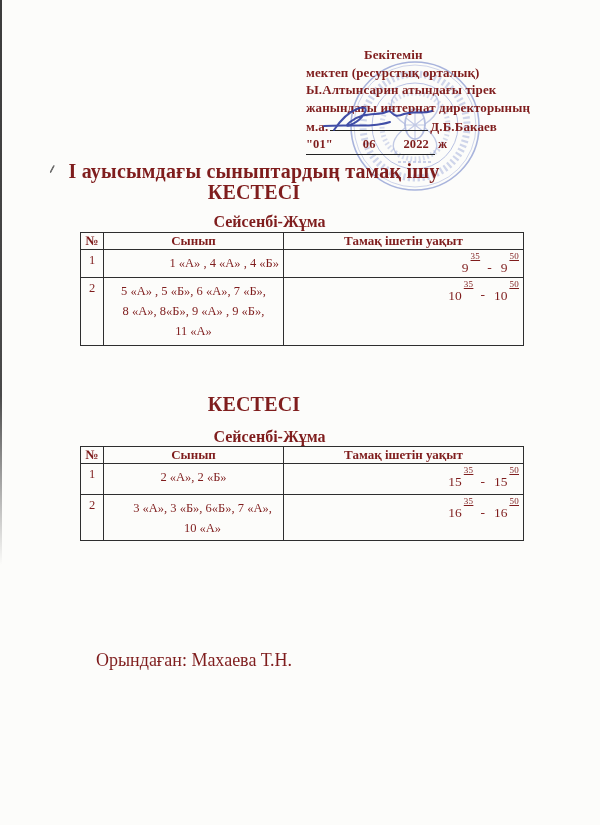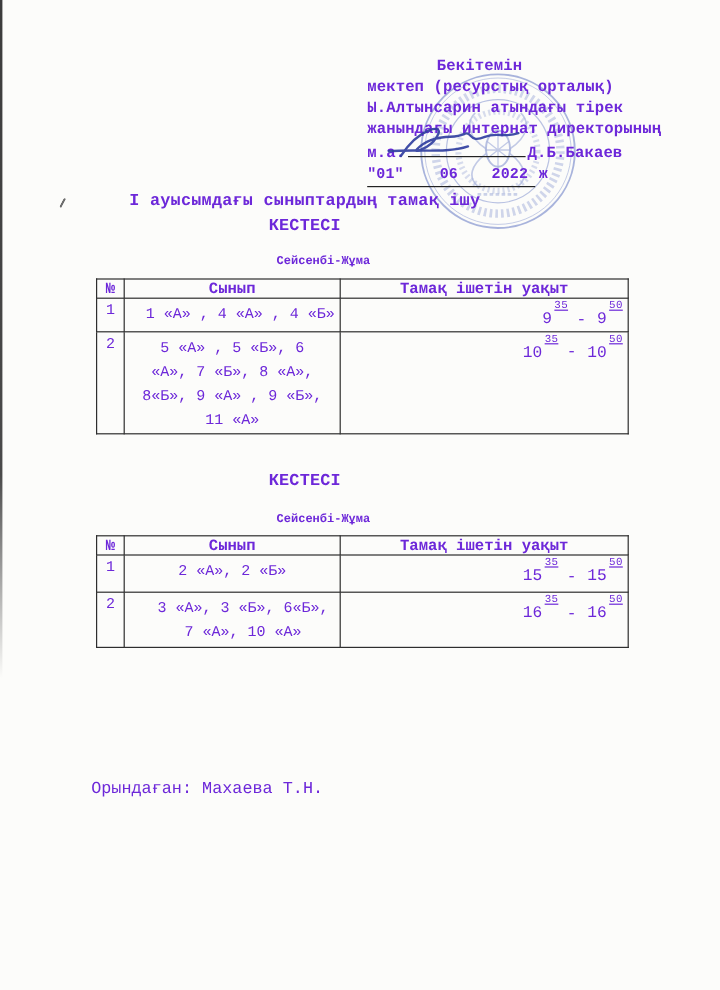--- a/index.html
+++ b/index.html
@@ -1,22 +1,22 @@
 <!DOCTYPE html>
 <html><head>
 <meta charset="utf-8">
 <style>
   html, body { margin: 0; padding: 0; background: #e8e8e6; }
   .page {
     position: relative;
     width: 600px; height: 825px;
     background: #fcfcfa;
     overflow: hidden;
-    font-family: Liberation Mono, monospace;
-    color: #6d28d9;
+    font-family: Liberation Serif, serif;
+    color: #7f1d1d;
   }
   
   .scan-edge {
     position: absolute; left: 0; top: 0; width: 2px; height: 565px;
     background: linear-gradient(to bottom, #3c3c3c 0%, #4a4a4a 70%, rgba(74,74,74,0) 100%);
   }
   .pen-mark {
     position: absolute; left: 51px; top: 165px; width: 2px; height: 9px;
     border-left: 2px solid #4a4a4a; transform: rotate(28deg); border-radius: 2px;
     opacity: .8;
@@ -38,25 +38,25 @@
   .signature-svg { position: absolute; left: 14px; top: 54px; z-index: 3; }
   .date-line { font-size: 12.5px; }
   .date-seg { display: inline-block; border-bottom: 1px solid #222; padding-bottom: 1px; }
   .date-day { margin-right: 0; }
   .date-month { margin: 0 28px 0 30px; }
   .date-year { margin-right: 6px; }
   .date-suffix { margin-left: 3px; }
   
   .title-line {
     position: absolute; left: 0; width: 508px; text-align: center;
-    font-weight: bold; font-size: 14px; letter-spacing: .2px; z-index: 2;
+    font-weight: bold; font-size: 20px; letter-spacing: .2px; z-index: 2;
   }
   .days-line {
     position: absolute; left: 0; width: 539px; text-align: center;
-    font-weight: bold; font-size: 10px; z-index: 2;
+    font-weight: bold; font-size: 16px; z-index: 2;
   }
   
   .sched-table {
     position: absolute; left: 80px; width: 443px;
     border-collapse: collapse; table-layout: fixed; z-index: 2;
     font-size: 12.5px;
   }
   .sched-table th, .sched-table td {
     border: 1.2px solid #2e2e2e; padding: 1px 4px; overflow: hidden;
   }
@@ -68,21 +68,21 @@
   td.cell-class { text-align: center; vertical-align: top; padding-top: 3px; line-height: 20px; }
   td.cell-class.left { text-align: right; padding-left: 8px; margin-top: 32px; }
   td.cell-time { text-align: right; vertical-align: top; padding-top: 2px; }
   .time-wrap { display: inline-block; margin-top: 6px; font-size: 13.5px; }
   .t-min {
     font-size: 9px; text-decoration: underline; position: relative; top: -7px;
     margin-left: 2px; letter-spacing: .3px;
   }
   .t-sep { margin: 0 9px 0 7px; }
   
-  .footer-note { position: absolute; left: 76px; top: 650px; font-size: 14px; z-index: 2; }
+  .footer-note { position: absolute; left: 96px; top: 650px; font-size: 18px; z-index: 2; }
 </style>
 </head>
 <body>
 
 <div class="page">
 
   <div class="scan-edge"></div>
   <div class="pen-mark"></div>
 
   <svg class="stamp" width="134" height="136" viewBox="0 0 134 136">

